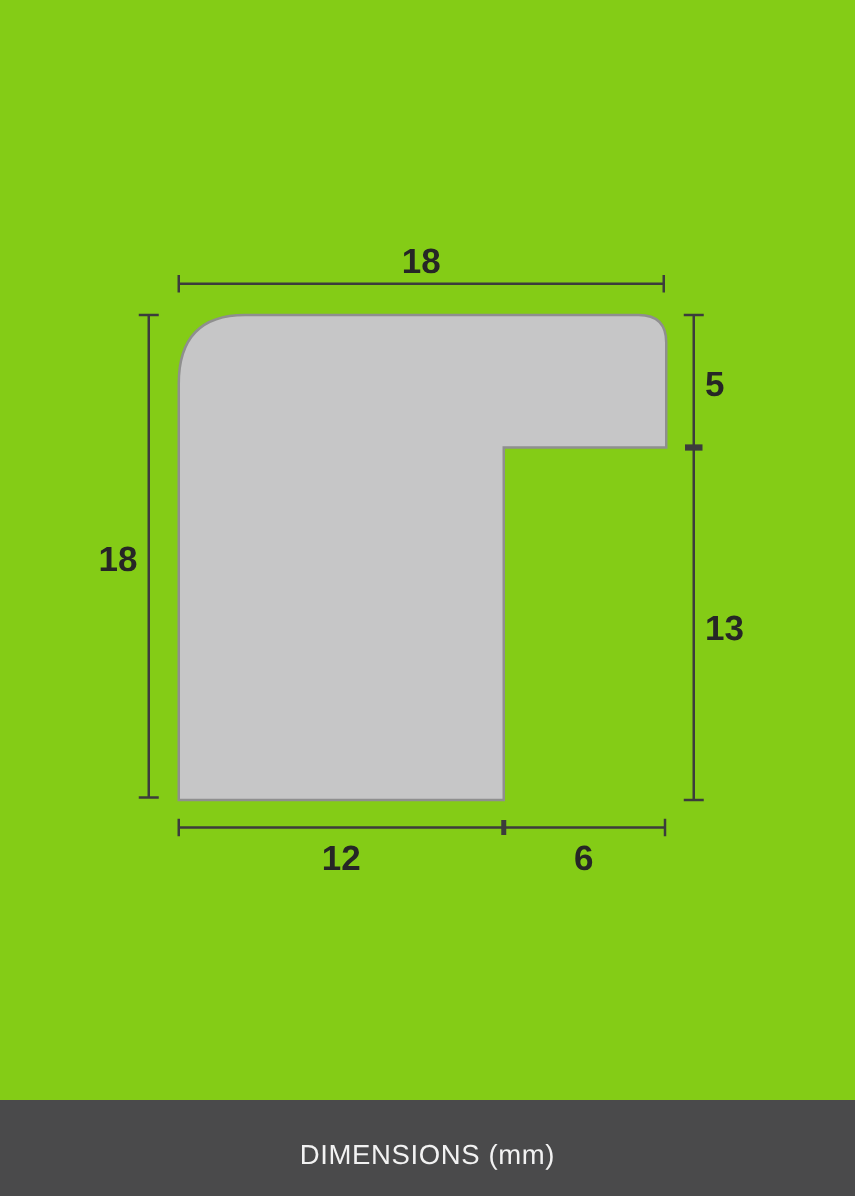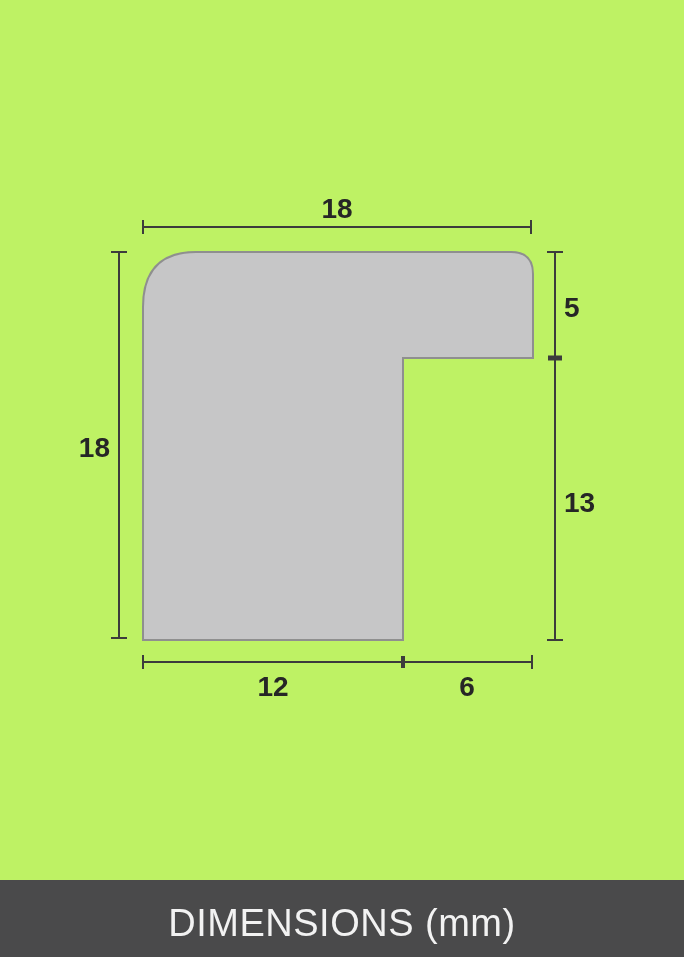--- a/index.html
+++ b/index.html
@@ -5,21 +5,21 @@
   html, body {
     margin: 0;
     padding: 0;
     background: #ffffff;
   }
   .stage {
     position: relative;
     width: 684px;
     height: 957px;
     overflow: hidden;
-    background: #bef264;
+    background: #84cc16;
     font-family: "Liberation Sans", sans-serif;
   }
   .diagram-area {
     position: absolute;
     top: 0;
     left: 0;
     width: 684px;
     height: 880px;
     display: block;
   }
@@ -39,21 +39,21 @@
     display: flex;
     align-items: center;
     justify-content: center;
     padding-top: 10px;
     box-sizing: border-box;
   }
   .footer-label {
     color: #f2f2f2;
     font-family: "Liberation Sans", "DejaVu Sans", sans-serif;
     font-weight: 400;
-    font-size: 38px;
+    font-size: 22px;
     letter-spacing: 0.5px;
   }
 </style>
 </head>
 <body>
 
 <div class="stage">
 
   <svg class="diagram-area" viewBox="0 0 684 880" xmlns="http://www.w3.org/2000/svg">
 

